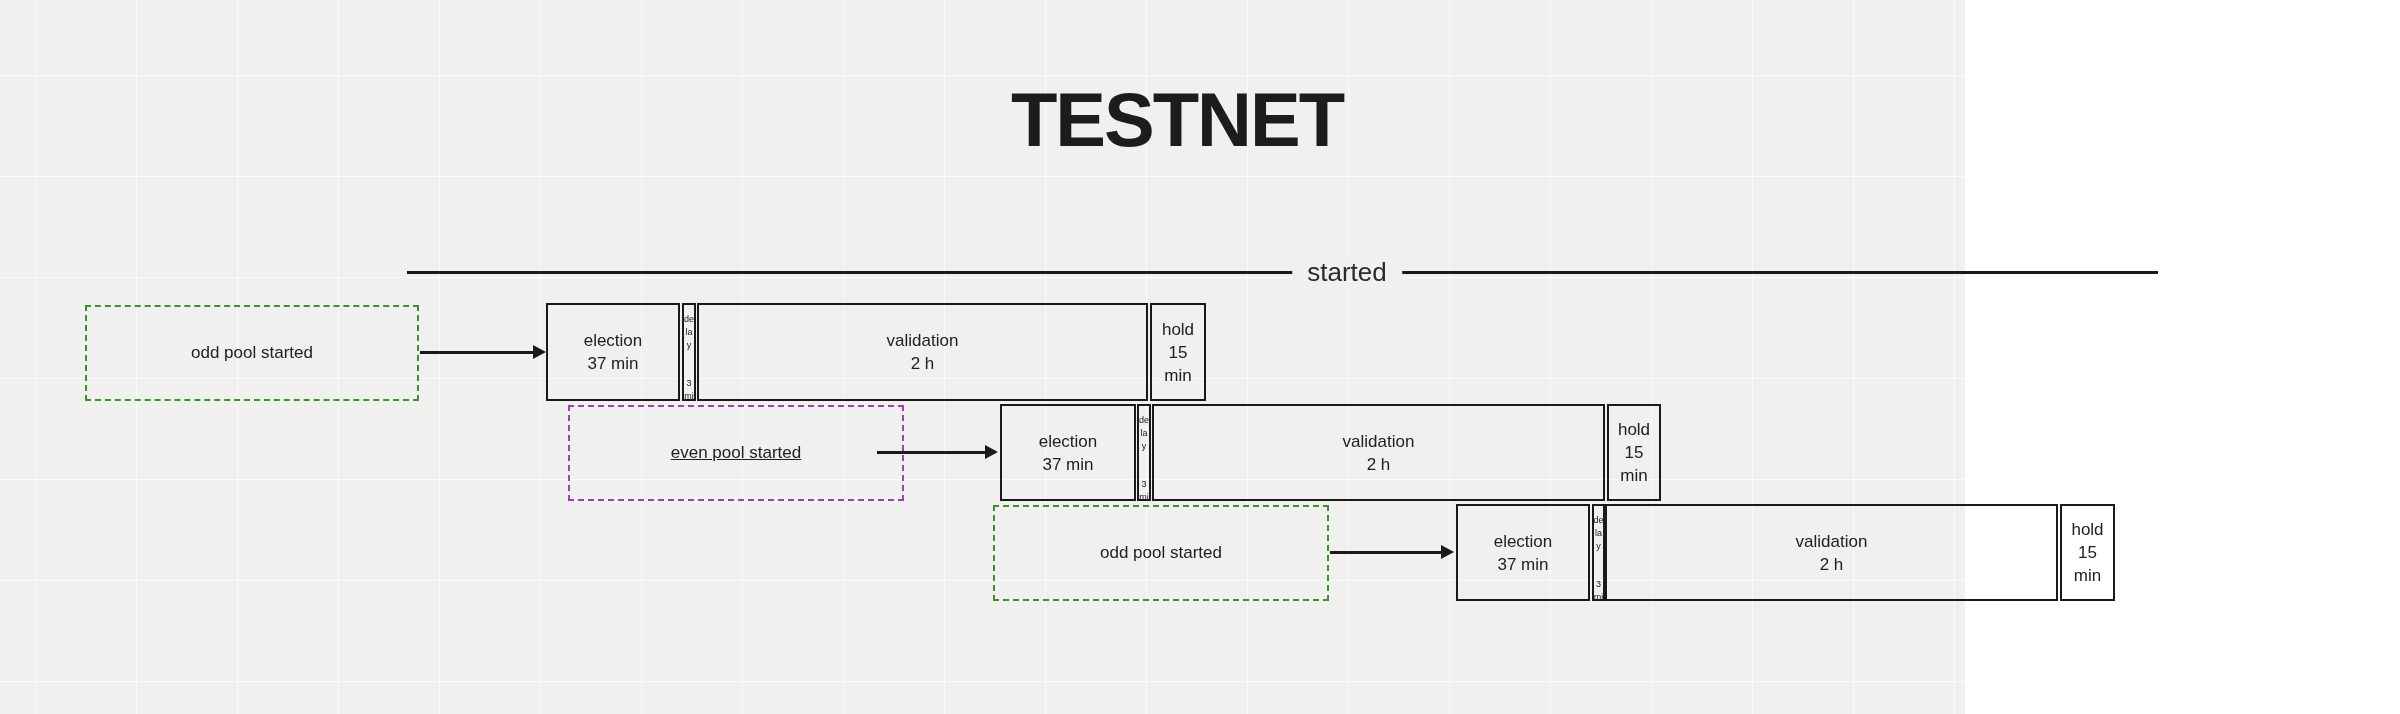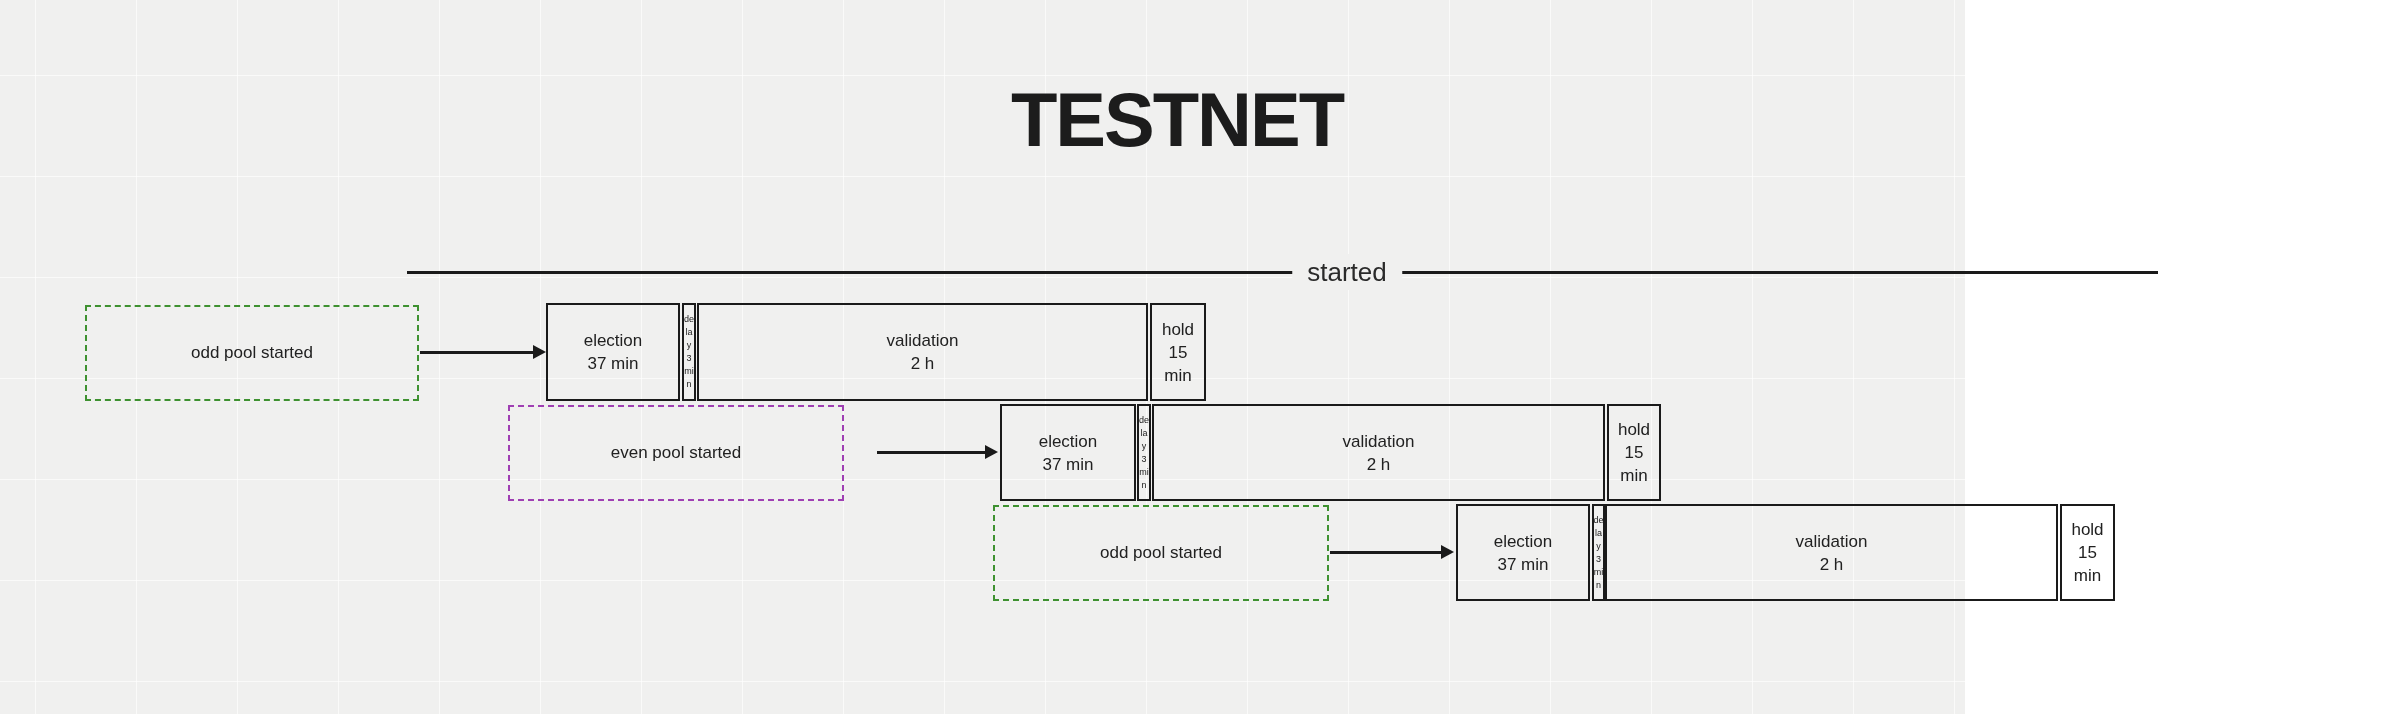--- a/index.html
+++ b/index.html
@@ -50,21 +50,21 @@
     display:flex;flex-direction:column;align-items:center;justify-content:center;
     font-size:17px;line-height:23px;text-align:center;color:#212121;
     background:transparent;
   }
   .phase span{display:block;}
   .phase--narrow{
     font-size:9px;line-height:13px;
     justify-content:center;align-items:center;
     overflow:hidden;
   }
-  .phase--narrow span{word-break:break-all;width:10px;text-align:center;}
+  .phase--narrow span{word-break:break-all;width:10px;text-align:center;margin-top:25px;}
   .phase--hold{padding:0 6px;}
   .arrow{
     position:absolute;height:2.5px;background:var(--ink);
   }
   .arrow::after{
     content:"";position:absolute;right:-13px;top:50%;transform:translateY(-50%);
     width:0;height:0;border-top:7px solid transparent;border-bottom:7px solid transparent;
     border-left:13px solid var(--ink);
   }
 </style>
@@ -93,21 +93,21 @@
   </div>
   <div class="phase" style="left:697px;top:303px;width:451px;height:98px;">
     <span>validation</span>
     <span>2 h</span>
   </div>
   <div class="phase phase--hold" style="left:1150px;top:303px;width:56px;height:98px;">
     <span>hold</span>
     <span>15 min</span>
   </div>
 
-  <div class="trigger trigger--purple" style="left:508px;top:405px;width:336px;height:96px;">
+  <div class="trigger trigger--purple" style="left:568px;top:405px;width:336px;height:96px;text-decoration:underline;">
     <span>even pool started</span>
   </div>
   <div class="arrow" style="left:877px;top:451px;width:108px;"></div>
 
   <div class="phase" style="left:1000px;top:404px;width:136px;height:97px;">
     <span>election</span>
     <span>37 min</span>
   </div>
   <div class="phase phase--narrow" style="left:1137px;top:404px;width:14px;height:97px;">
     <span>delay</span>

